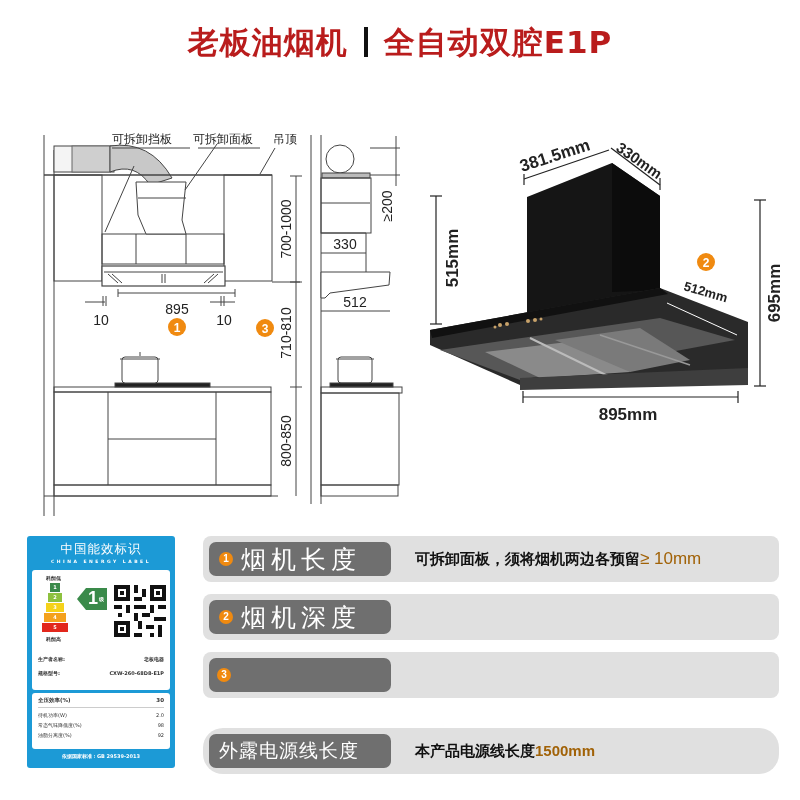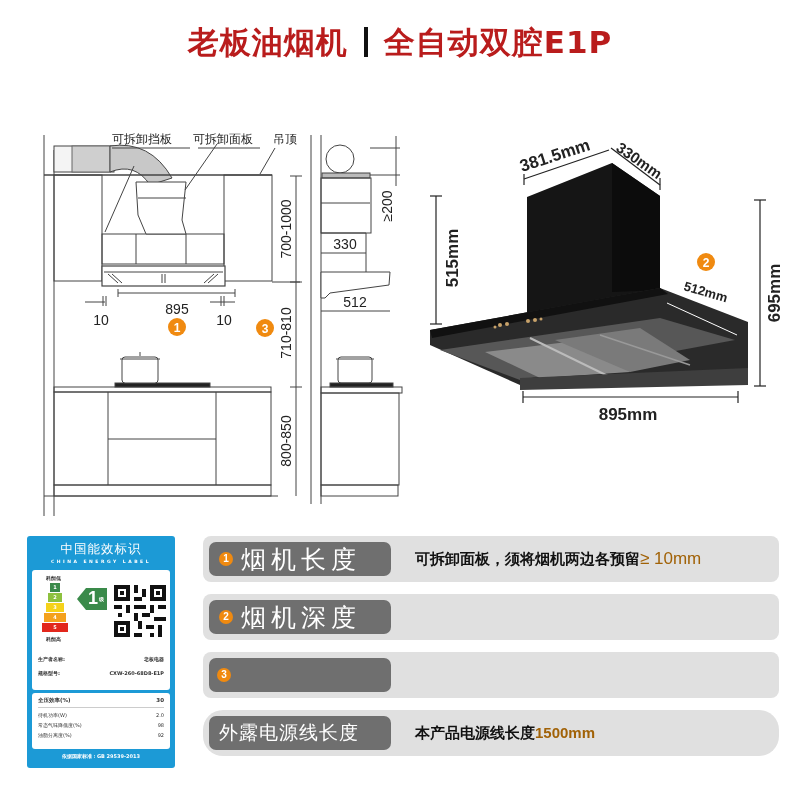--- a/index.html
+++ b/index.html
@@ -302,20 +302,20 @@
     <span class="lbl">烟机深度</span>
   </div>
 </div>
 
 <div class="row" style="top:652px;">
   <div class="pill" style="padding-left:8px;">
     <span class="num" style="margin-right:2px;">3</span>
   </div>
 </div>
 
-<div class="row" style="top:710px;border-radius:20px;">
+<div class="row" style="top:728px;border-radius:20px;">
   <div class="pill">
     <span class="lbl wide">外露电源线长度</span>
   </div>
   <div class="desc">
     <span>本产品电源线长度</span><span class="hl">1500mm</span>
   </div>
 </div>
 
 </body></html>

